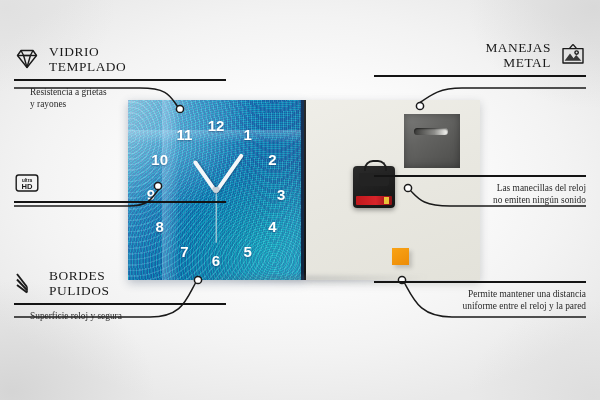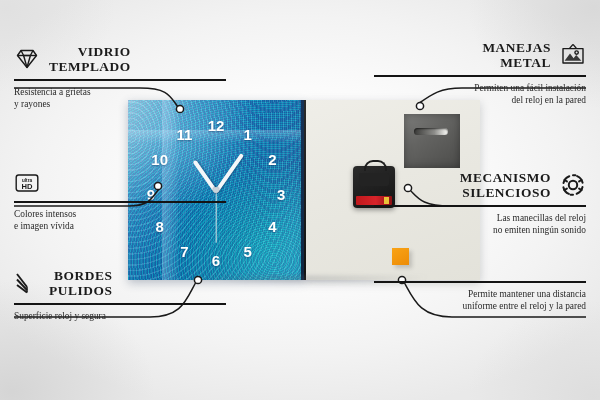--- a/index.html
+++ b/index.html
@@ -134,28 +134,28 @@
     filter:blur(2px);
   }
 
   
   .callout{position:absolute;width:212px;}
   .callout.left{text-align:left;}
   .callout.right{text-align:right;}
   .chead{display:flex;align-items:center;gap:9px;}
   .callout.right .chead{flex-direction:row-reverse;}
   .ctitle{
-    font-family:"Liberation Serif",serif;font-weight:700;
+    font-family:"Liberation Serif",serif;font-weight:400;
     font-size:13.4px;line-height:1.12;letter-spacing:.55px;color:#1a1a1a;
-    text-transform:uppercase;white-space:pre-line;text-align:right;
+    text-transform:uppercase;white-space:pre-line;
   }
   .rule{height:1.6px;background:#141414;margin:5px 0 5px 0;}
   .cdesc{
     font-family:"Liberation Serif",serif;font-size:9.4px;line-height:1.3;
-    color:#2a2a2a;white-space:pre-line;
+    color:#2a2a2a;white-space:pre-line;margin-left:16px;
   }
   .icon{width:26px;height:26px;flex:0 0 26px;display:block;}
   .icon svg{width:26px;height:26px;display:block;}
 
   .c1{left:14px;top:44px;}
   .c2{left:14px;top:170px;}
   .c3{left:14px;top:268px;}
   .c4{left:374px;top:40px;}
   .c5{left:374px;top:170px;}
   .c6{left:374px;top:276px;}
@@ -258,22 +258,20 @@
     <div class="chead">
       <span class="icon">
         <svg viewBox="0 0 26 26">
           <rect x="2.2" y="5" width="21.6" height="16" rx="2.4" fill="none" stroke="#1a1a1a" stroke-width="1.4"></rect>
           <text x="13" y="12.3" font-family="Liberation Sans, sans-serif" font-size="4.6" font-weight="700" fill="#1a1a1a" text-anchor="middle">ultra</text>
           <text x="13" y="18.6" font-family="Liberation Sans, sans-serif" font-size="7.6" font-weight="700" fill="#1a1a1a" text-anchor="middle">HD</text>
         </svg>
       </span>
     </div>
     <div class="rule"></div>
-    <div class="cdesc">Colores intensos
-e imagen vívida</div>
   </div>
 
   <div class="callout left c3">
     <div class="chead">
       <span class="icon">
         <svg viewBox="0 0 26 26">
             <g stroke="#1a1a1a" stroke-width="1.9" stroke-linecap="butt">
           <path d="M3,4 L13,17"></path>
               <path d="M3,9.5 L13,20"></path>
               <path d="M3,15 L13,22.6"></path>
@@ -297,40 +295,23 @@
           <rect x="3" y="6.6" width="20" height="14.4"></rect>
           <path d="M4.6,18.8 L10,11.6 L13.6,16.2 L16.2,13 L21.4,18.8 Z" fill="#1a1a1a" stroke="none" opacity=".85"></path>
           <circle cx="16.6" cy="10.6" r="1.7"></circle>
         </g>
           </svg>
       </span>
       <span class="ctitle">MANEJAS
 METAL</span>
     </div>
     <div class="rule"></div>
-    <div class="cdesc">Permiten una fácil instalación
-del reloj en la pared</div>
   </div>
 
   <div class="callout right c5">
-    <div class="chead">
-      <span class="icon">
-        <svg viewBox="0 0 26 26">
-            <g fill="none" stroke="#1a1a1a" stroke-width="2" stroke-linecap="round" stroke-linejoin="round">
-          <path d="M13,3.2 L15.4,3.2 M13,22.8 L10.6,22.8"></path>
-          <path d="M9.3,4.2 C6.4,5.3 4.2,7.9 3.5,11 M16.7,21.8 C19.6,20.7 21.8,18.1 22.5,15"></path>
-          <path d="M3.4,15.2 C4,18.2 6.1,20.7 8.9,21.9 M22.6,10.8 C22,7.8 19.9,5.3 17.1,4.1"></path>
-          <circle cx="13" cy="13" r="4.2"></circle>
-          <path d="M4.4,8 L6.9,9.4 M21.6,18 L19.1,16.6 M21.6,8 L19.1,9.4 M4.4,18 L6.9,16.6"></path>
-        </g>
-          </svg>
-      </span>
-      <span class="ctitle">MECANISMO
-SILENCIOSO</span>
-    </div>
     <div class="rule"></div>
     <div class="cdesc">Las manecillas del reloj
 no emiten ningún sonido</div>
   </div>
 
   <div class="callout right c6">
     <div class="rule"></div>
     <div class="cdesc">Permite mantener una distancia
 uniforme entre el reloj y la pared</div>
   </div>

